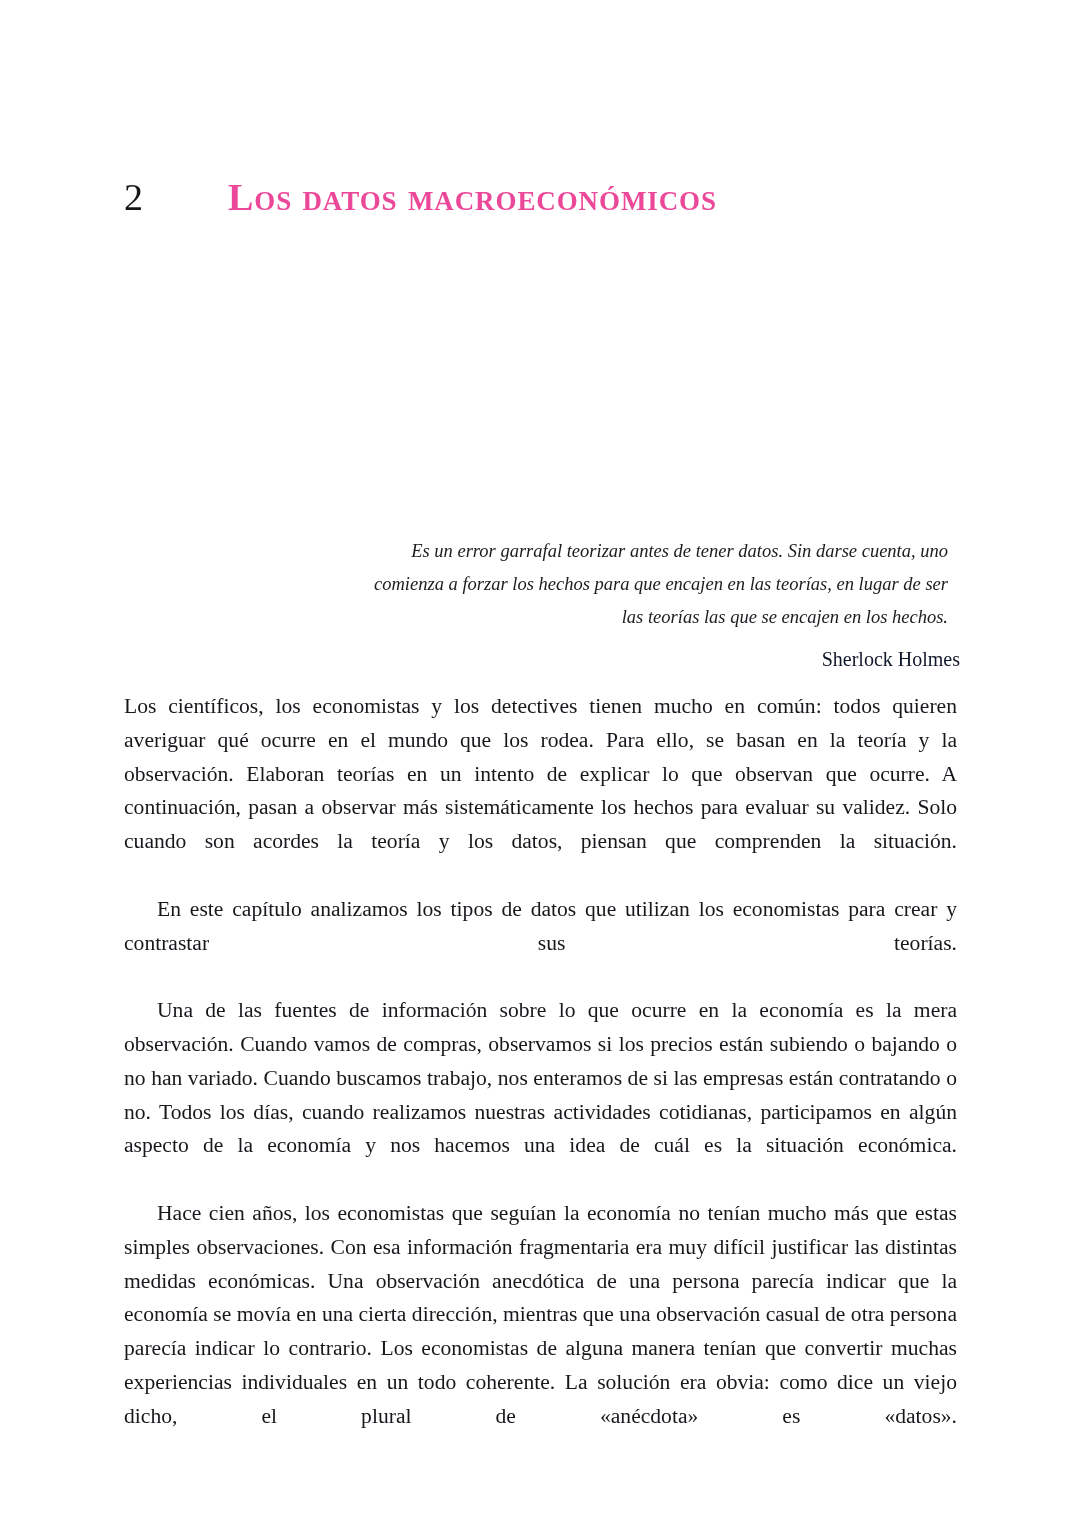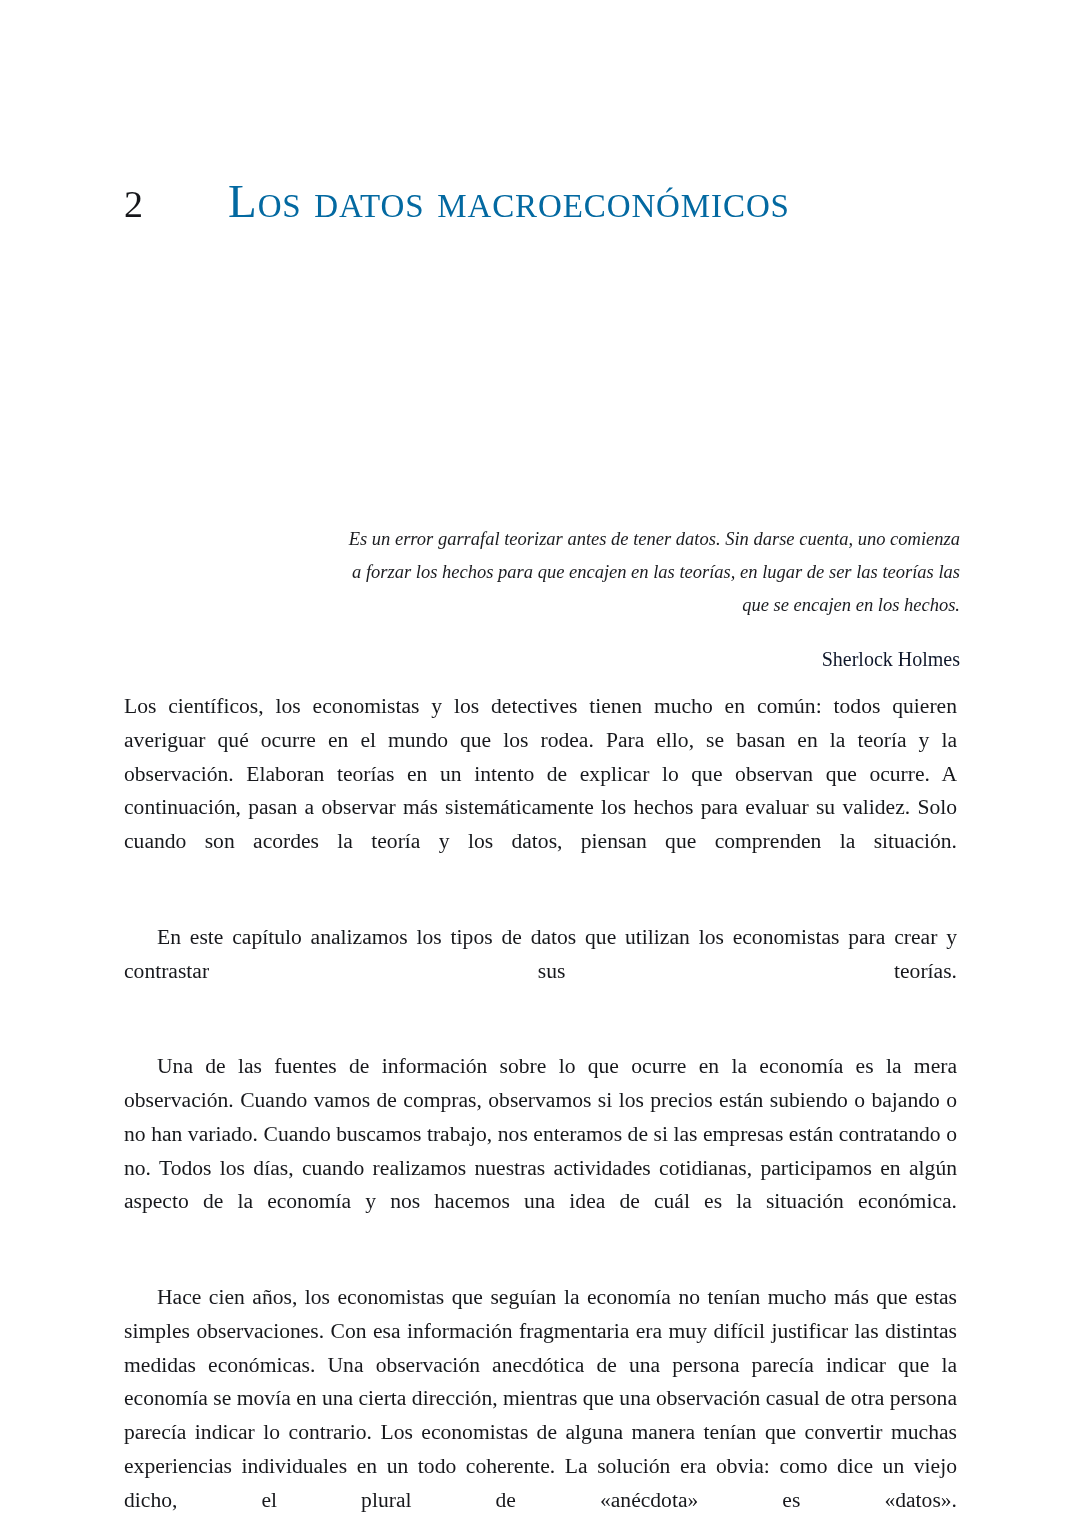--- a/index.html
+++ b/index.html
@@ -35,24 +35,24 @@
   .chapter-number {
     font-size: 38px;
     line-height: 1;
     font-weight: 400;
     letter-spacing: 0;
     color: #15161a;
     width: 104px;
     flex: 0 0 104px;
   }
   .chapter-title {
-    font-size: 47px;
+    font-size: 38px;
     line-height: 1;
-    font-weight: 400;
-    color: #0369a1;
+    font-weight: 700;
+    color: #ec4899;
     font-variant: small-caps;
     text-transform: lowercase;
     letter-spacing: 0.9px;
   }
   .chapter-title::first-letter {
     text-transform: uppercase;
   }
 
   
   .epigraph {
@@ -60,21 +60,21 @@
     left: 336px;
     top: 523px;
     width: 624px;
     text-align: right;
     font-style: italic;
     font-size: 18.5px;
     line-height: 33px;
     color: #1b1c20;
   }
   .epigraph p {
-    margin: 0;
+    margin: 12px;
   }
 
   .epigraph-source {
     position: absolute;
     left: 336px;
     top: 645px;
     width: 624px;
     text-align: right;
     font-style: normal;
     font-size: 20px;
@@ -93,21 +93,20 @@
     text-align: justify;
     text-justify: inter-word;
     color: #17181c;
     hyphens: manual;
   }
   .body-text p {
     margin: 0;
   }
   .body-text p.indent {
     text-indent: 33px;
-    margin-top: 28px;
   }
   
   .body-text p:after {
     content: "";
     display: inline-block;
     width: 100%;
   }
 </style>
 </head>
 <body>

